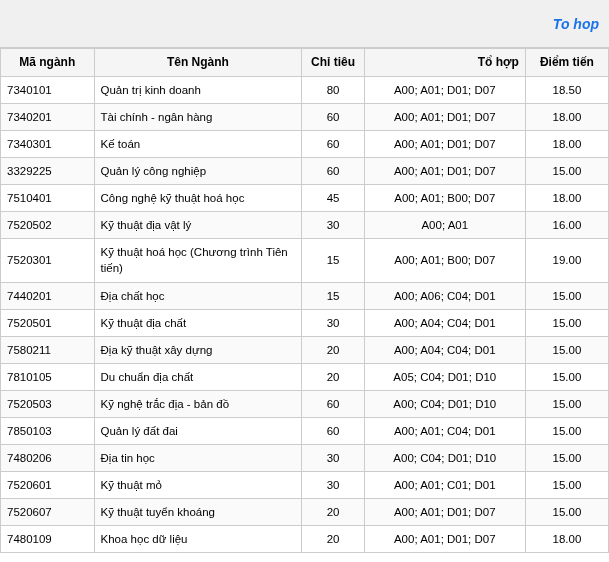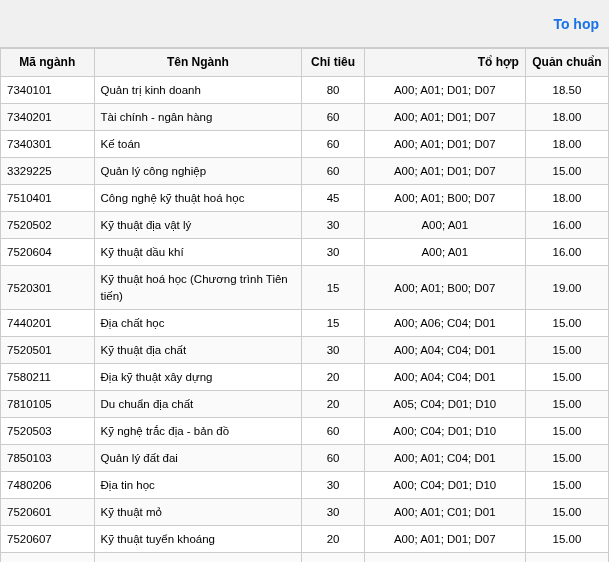--- a/index.html
+++ b/index.html
@@ -21,20 +21,21 @@
       font-weight: bold;
       color: #333;
       display: flex;
       align-items: center;
       justify-content: flex-end;
       min-height: 48px;
     }
     .header-bar span {
       color: #1a73e8;
       font-size: 14px;
+      font-style: italic;
     }
     table {
       width: 100%;
       border-collapse: collapse;
     }
     th, td {
       border: 1px solid #ccc;
       padding: 5px 6px;
       text-align: left;
       vertical-align: middle;
@@ -71,21 +72,21 @@
   <span>To hop</span>
 </div>
 
 <table>
   <thead>
     <tr>
       <th class="col-ma">Mã ngành</th>
       <th class="col-ten">Tên Ngành</th>
       <th class="col-chi">Chỉ tiêu</th>
       <th class="col-to">Tổ hợp</th>
-      <th class="col-diem">Quản chuẩn</th>
+      <th class="col-diem">Điểm tiến</th>
     </tr>
   </thead>
   <tbody id="table-body">
   <tr>
         <td>7340101</td>
         <td>Quản trị kinh doanh</td>
         <td class="center">80</td>
         <td class="center">A00; A01; D01; D07</td>
         <td class="center">18.50</td>
       </tr>
@@ -118,27 +119,20 @@
         <td class="center">18.00</td>
       </tr>
       <tr>
         <td>7520502</td>
         <td>Kỹ thuật địa vật lý</td>
         <td class="center">30</td>
         <td class="center">A00; A01</td>
         <td class="center">16.00</td>
       </tr>
       <tr>
-        <td>7520604</td>
-        <td>Kỹ thuật dầu khí</td>
-        <td class="center">30</td>
-        <td class="center">A00; A01</td>
-        <td class="center">16.00</td>
-      </tr>
-      <tr>
         <td>7520301</td>
         <td>Kỹ thuật hoá học (Chương trình Tiên tiến)</td>
         <td class="center">15</td>
         <td class="center">A00; A01; B00; D07</td>
         <td class="center">19.00</td>
       </tr>
       <tr>
         <td>7440201</td>
         <td>Địa chất học</td>
         <td class="center">15</td>

